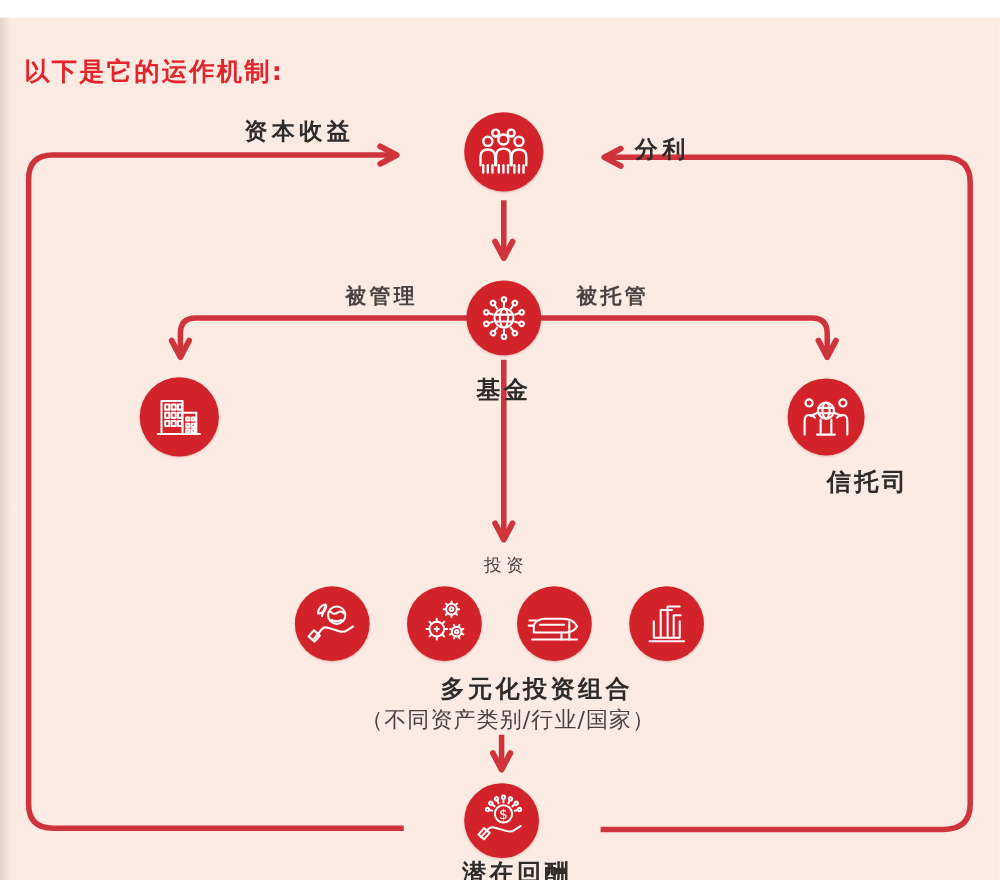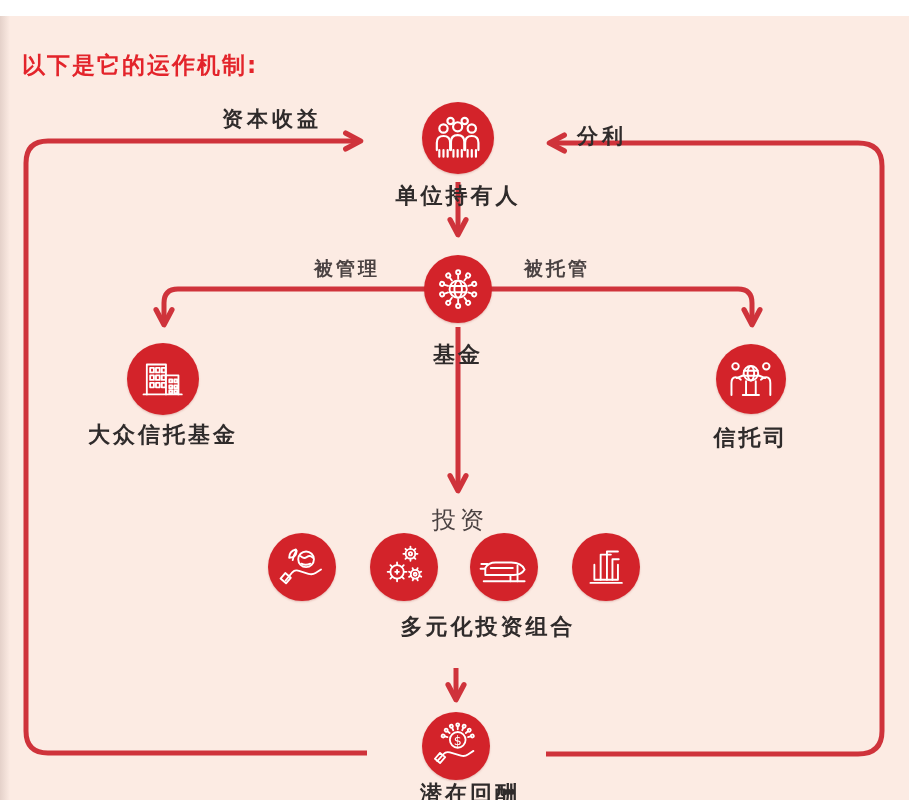--- a/index.html
+++ b/index.html
@@ -30,21 +30,21 @@
   }
   .node svg{width:74%;height:74%;stroke:var(--icon-stroke,#ffffff);fill:none;stroke-linecap:round;stroke-linejoin:round;}
   .lbl{
     position:absolute;transform:translateX(-50%);
     white-space:nowrap;
     font-weight:bold;font-size:22px;letter-spacing:3px;
     color:var(--text,#2f2b2b);
   }
   .lbl.edge{font-size:21px;letter-spacing:4px;}
   .lbl.mid{font-weight:600;font-size:19px;letter-spacing:3px;color:var(--muted-text,#4a4242);}
-  .lbl.plain{font-weight:500;font-size:24px;letter-spacing:4px;color:var(--muted-text,#4a4242);}
+  .lbl.plain{font-weight:500;font-size:16px;letter-spacing:4px;color:var(--muted-text,#4a4242);}
   .lbl.sub{font-weight:500;font-size:20px;letter-spacing:1px;color:var(--muted-text,#4a4242);}
 </style>
 </head>
 <body>
 
 <div id="stage">
   <div id="edge-shade"></div>
 
   <svg class="connectors" width="909" height="800" viewBox="0 0 909 800">
     <defs>
@@ -72,21 +72,20 @@
         <circle cx="40.5" cy="12" r="3.8"></circle>
       <circle cx="15" cy="21" r="5"></circle>
         <circle cx="32" cy="19" r="5.5"></circle>
         <circle cx="49" cy="21" r="5"></circle>
       <path d="M7 47 v-9 q0-8 8-8 t8 8 v9"></path>
       <path d="M24 47 v-10 q0-8 8-8 t8 8 v10"></path>
       <path d="M41 47 v-9 q0-8 8-8 t8 8 v9"></path>
       <path d="M10 47 v8 M15 47 v8 M20 47 v8 M27 47 v8 M32 47 v8 M37 47 v8 M44 47 v8 M49 47 v8 M54 47 v8"></path>
     </svg>
   </div>
-  <div class="lbl" style="left:458px;top:165px;">单位持有人</div>
 
   <div class="lbl mid" style="left:347px;top:240px;">被管理</div>
   <div class="lbl mid" style="left:557px;top:240px;">被托管</div>
 
   <div class="node" style="left:424px;top:239px;width:68px;height:68px;">
     <svg viewBox="0 0 64 64" stroke-width="2.4">
       <circle cx="32" cy="32" r="11"></circle>
       <ellipse cx="32" cy="32" rx="4.8" ry="11"></ellipse>
       <path d="M21.8 28 h20.4 M21.8 36 h20.4"></path>
       <g transform="rotate(0 32 32)">
@@ -148,37 +147,36 @@
         <rect x="24" y="37" width="4.5" height="5.5"></rect>
         <rect x="31" y="37" width="4.5" height="5.5"></rect>
       <rect x="40" y="33" width="3.5" height="3.5"></rect>
         <rect x="46" y="33" width="3.5" height="3.5"></rect>
       <rect x="40" y="40" width="3.5" height="3.5"></rect>
         <rect x="46" y="40" width="3.5" height="3.5"></rect>
       <rect x="40" y="46" width="3.5" height="3.5"></rect>
         <rect x="46" y="46" width="3.5" height="3.5"></rect>
     </svg>
   </div>
-  <div class="lbl" style="left:163px;top:404px;">大众信托基金</div>
 
   <div class="node" style="left:716px;top:328px;width:70px;height:70px;">
     <svg viewBox="0 0 64 64" stroke-width="2.4">
       <circle cx="32" cy="25" r="9"></circle>
       <ellipse cx="32" cy="25" rx="4" ry="9"></ellipse>
       <path d="M23.6 22 h16.8 M23.6 28 h16.8"></path>
       <circle cx="13" cy="16.5" r="4"></circle>
       <path d="M8 52 V37 q0-7 5-7 q4 0 6.5 3"></path>
       <path d="M14.5 31 L23 27.5"></path>
       <circle cx="51" cy="16.5" r="4"></circle>
       <path d="M56 52 V37 q0-7 -5-7 q-4 0 -6.5 3"></path>
       <path d="M49.5 31 L41 27.5"></path>
       <path d="M26 35 v17 M38 35 v17 M22 52 h20"></path>
     </svg>
   </div>
-  <div class="lbl" style="left:751px;top:407px;">信托司</div>
+  <div class="lbl" style="left:789px;top:407px;">信托司</div>
 
   <div class="lbl plain" style="left:460px;top:488px;">投资</div>
 
   <div class="node" style="left:268px;top:517px;width:68px;height:68px;">
     <svg viewBox="0 0 64 64" stroke-width="2.4">
       <circle cx="37" cy="22" r="10"></circle>
       <path d="M30 18 q4 4 8 1 q4 -3 7.5 1"></path>
       <path d="M31 27.5 q5.5 3 11.5 0"></path>
       <path d="M24 9.5 q-8.5 2 -8.5 10.5 q8.5 0 9.5 -8.5 z"></path>
       <path d="M24.5 11 q-3.5 6 -4.5 12"></path>
@@ -239,20 +237,21 @@
     <svg viewBox="0 0 64 64" stroke-width="2.4">
       <path d="M17 29 v19 h30 v-19"></path>
       <path d="M12 52 h40"></path>
       <path d="M25 48 V16 h13"></path>
       <path d="M33 48 V12 h14"></path>
       <path d="M40 48 V22 h8"></path>
     </svg>
   </div>
 
   <div class="lbl" style="left:488px;top:596px;">多元化投资组合</div>
+  <div class="lbl sub" style="left:462px;top:625px;">（不同资产类别/行业/国家）</div>
 
   <div class="node" style="left:422px;top:696px;width:68px;height:68px;">
     <svg viewBox="0 0 64 64" stroke-width="2.3">
       <circle cx="34" cy="24" r="10"></circle>
       <text x="34" y="30" font-size="16" text-anchor="middle" fill="#ffffff" stroke="none" font-family="DejaVu Sans, Liberation Sans, sans-serif">$</text>
       <g transform="rotate(-75 34 24)">
           <path d="M34 10.5 v-3.5"></path>
           <circle cx="34" cy="4.8" r="1.9"></circle>
         </g>
       <g transform="rotate(-50 34 24)">

